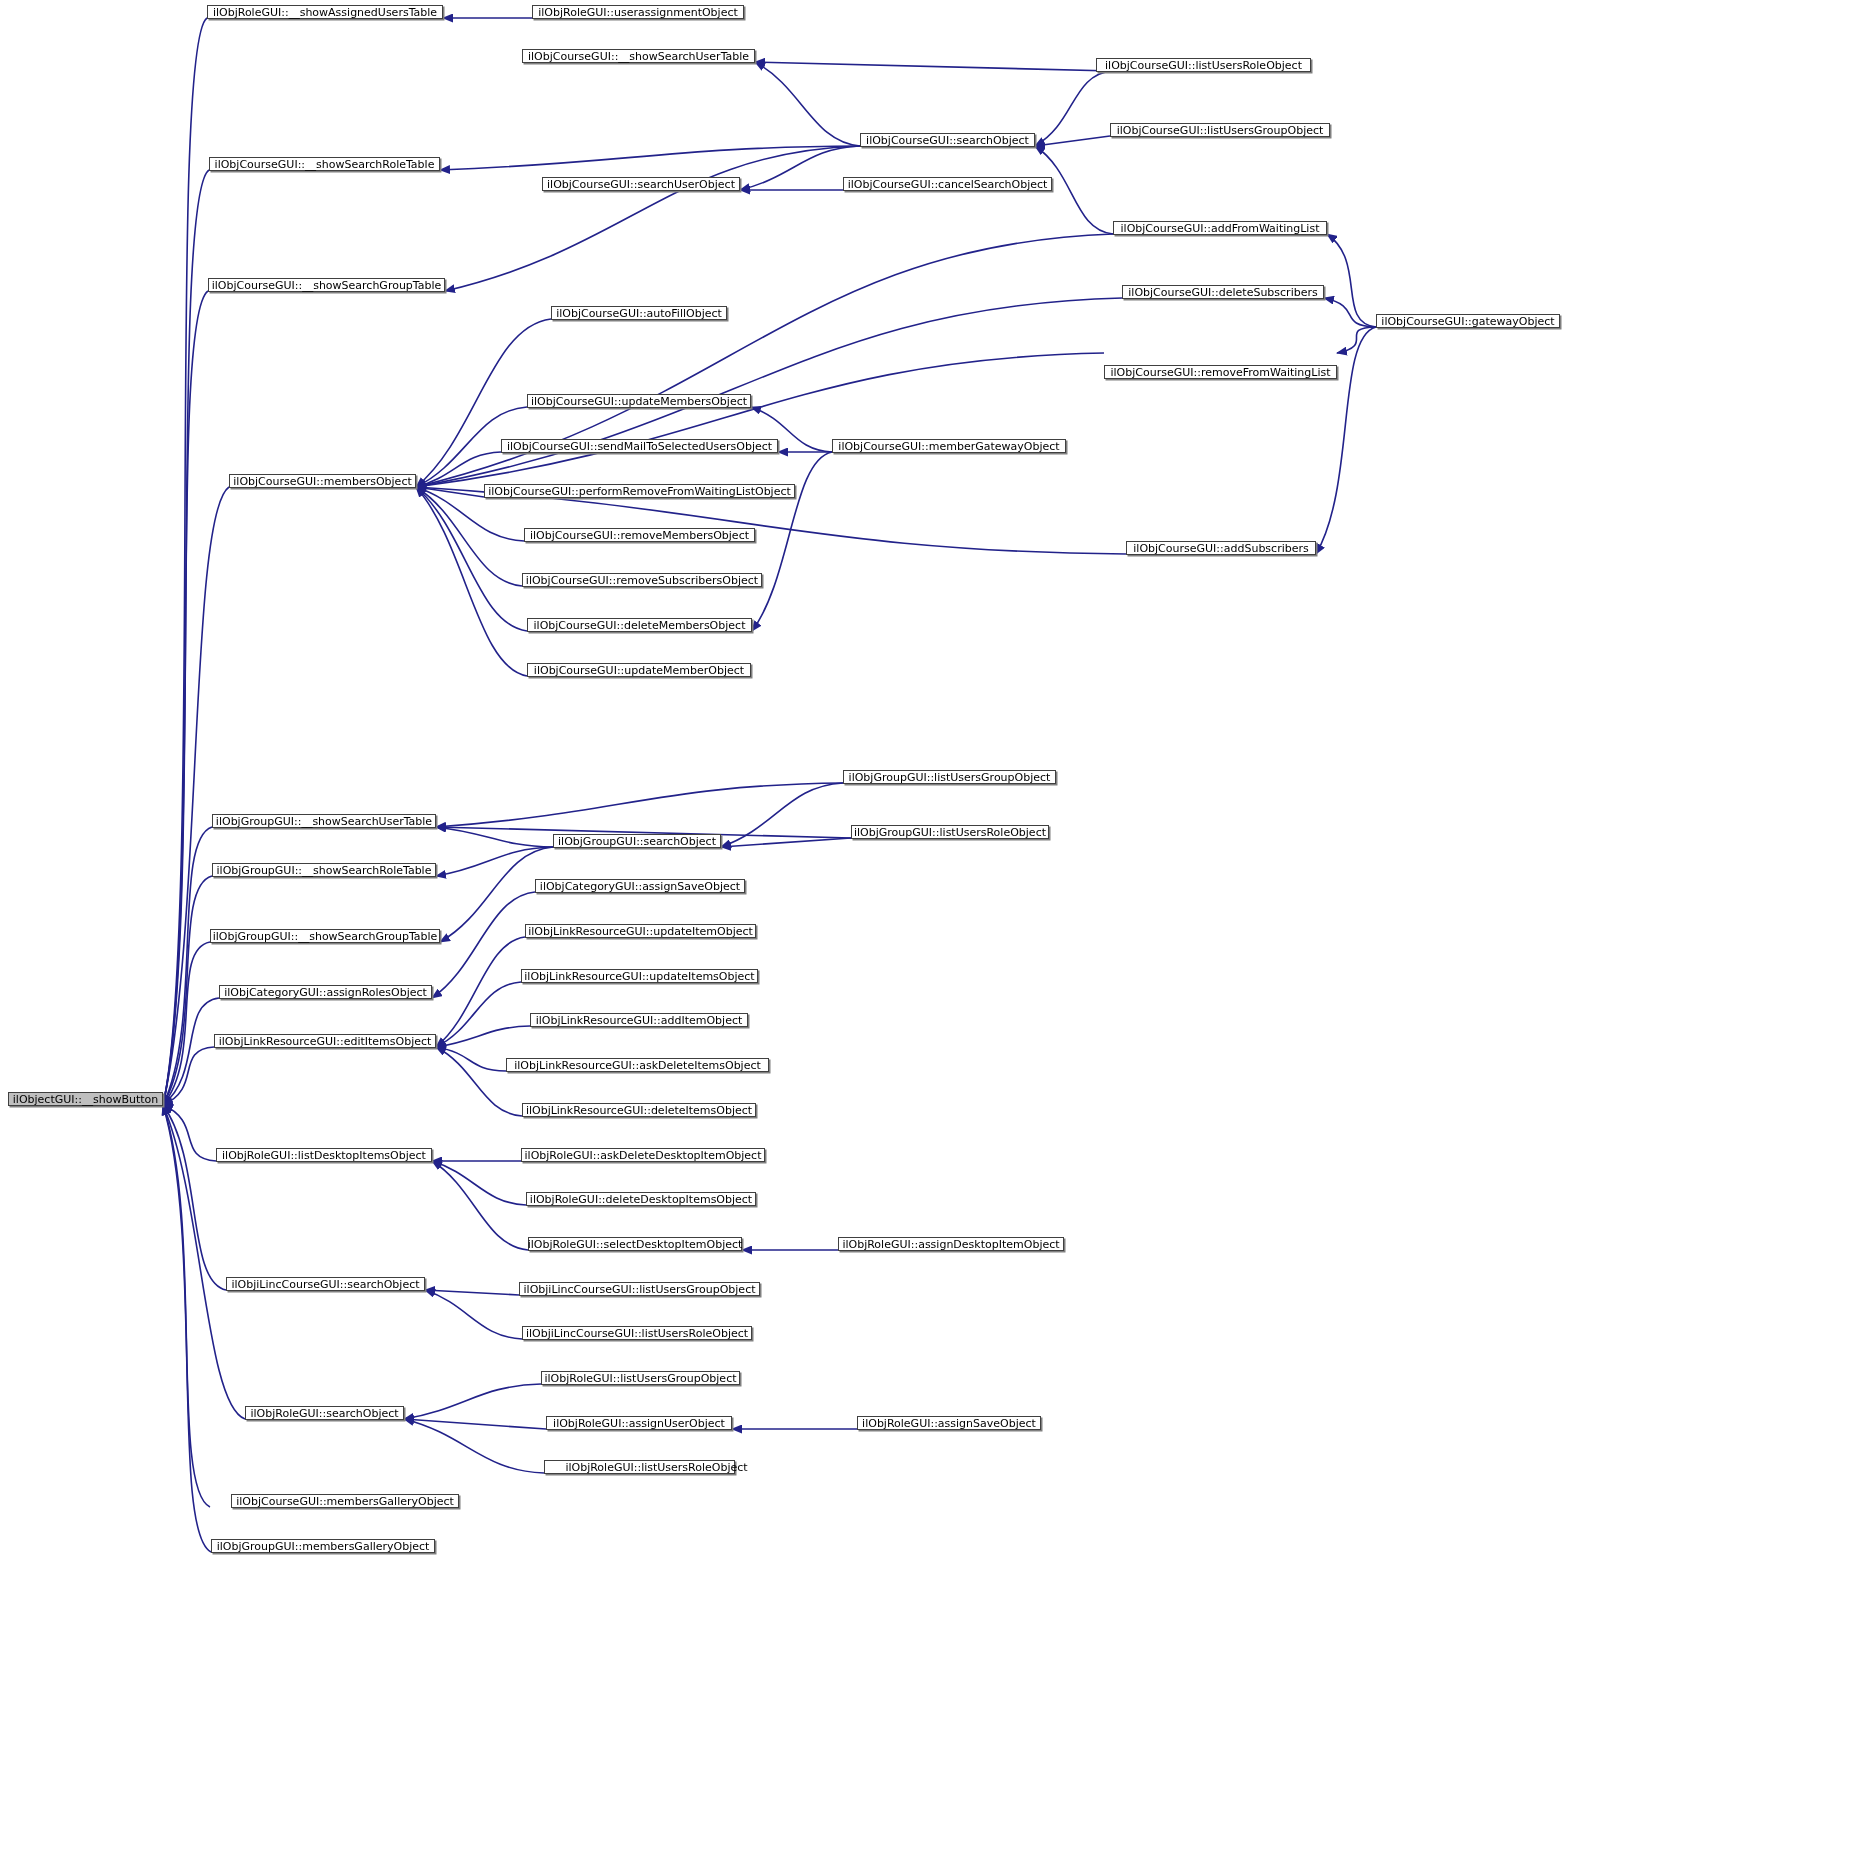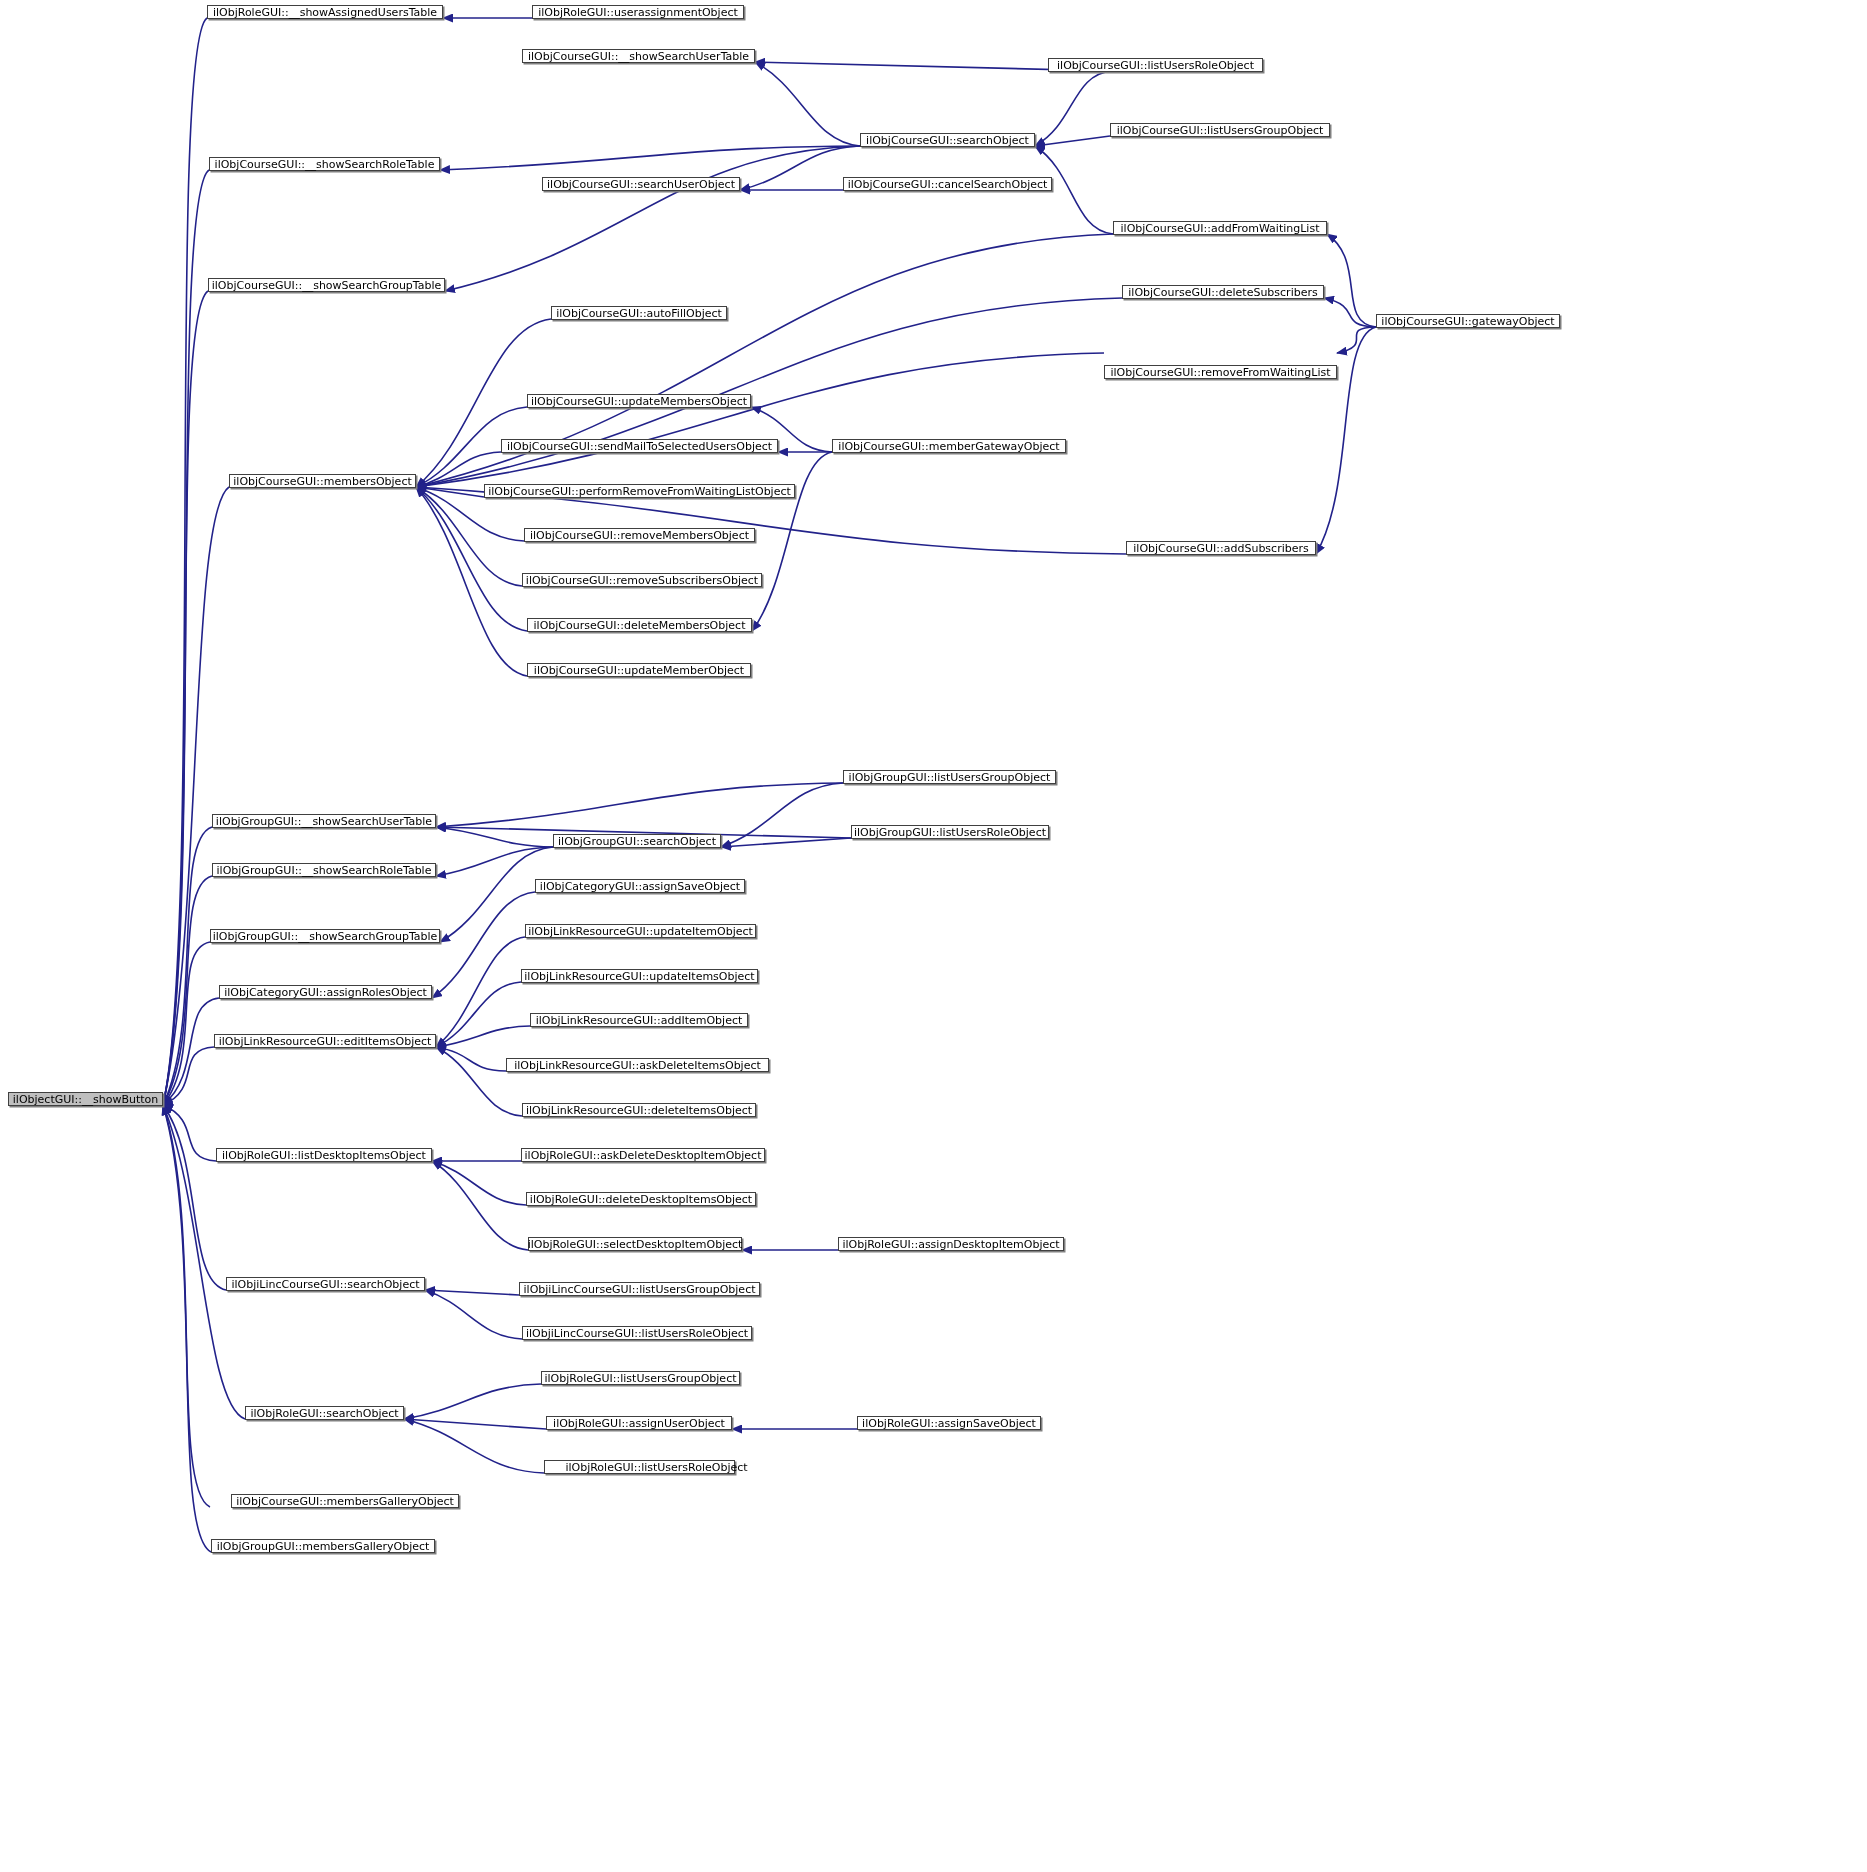--- a/index.html
+++ b/index.html
@@ -89,21 +89,21 @@
         <path d="M226,1290 C186,1281.675 203,1160.5 163,1105" marker-end="url(#ah)"></path>
         <path d="M245,1419 C205,1404.87 203,1199.2 163,1105" marker-end="url(#ah)"></path>
         <path d="M210,1507 C170,1488.91 203,1225.6 163,1105" marker-end="url(#ah)"></path>
         <path d="M211,1552 C171,1531.885 203,1239.1 163,1105" marker-end="url(#ah)"></path>
       </g>
   </svg>
   <div id="nodes">
       <div class="node" style="left: 207px; top: 5px; width: 236px;">ilObjRoleGUI::__showAssignedUsersTable</div>
       <div class="node" style="left: 532px; top: 5px; width: 212px;">ilObjRoleGUI::userassignmentObject</div>
       <div class="node" style="left: 522px; top: 49px; width: 233px;">ilObjCourseGUI::__showSearchUserTable</div>
-      <div class="node" style="left: 1048px; top: 58px; width: 215px;">ilObjCourseGUI::listUsersRoleObject</div>
+      <div class="node" style="left: 1096px; top: 58px; width: 215px;">ilObjCourseGUI::listUsersRoleObject</div>
       <div class="node" style="left: 1110px; top: 123px; width: 220px;">ilObjCourseGUI::listUsersGroupObject</div>
       <div class="node" style="left: 860px; top: 133px; width: 175px;">ilObjCourseGUI::searchObject</div>
       <div class="node" style="left: 209px; top: 157px; width: 231px;">ilObjCourseGUI::__showSearchRoleTable</div>
       <div class="node" style="left: 542px; top: 177px; width: 198px;">ilObjCourseGUI::searchUserObject</div>
       <div class="node" style="left: 843px; top: 177px; width: 209px;">ilObjCourseGUI::cancelSearchObject</div>
       <div class="node" style="left: 1113px; top: 221px; width: 214px;">ilObjCourseGUI::addFromWaitingList</div>
       <div class="node" style="left: 1122px; top: 285px; width: 202px;">ilObjCourseGUI::deleteSubscribers</div>
       <div class="node" style="left: 1376px; top: 314px; width: 184px;">ilObjCourseGUI::gatewayObject</div>
       <div class="node" style="left: 208px; top: 278px; width: 237px;">ilObjCourseGUI::__showSearchGroupTable</div>
       <div class="node" style="left: 1104px; top: 340px; width: 233px; margin-top: 25px;">ilObjCourseGUI::removeFromWaitingList</div>

